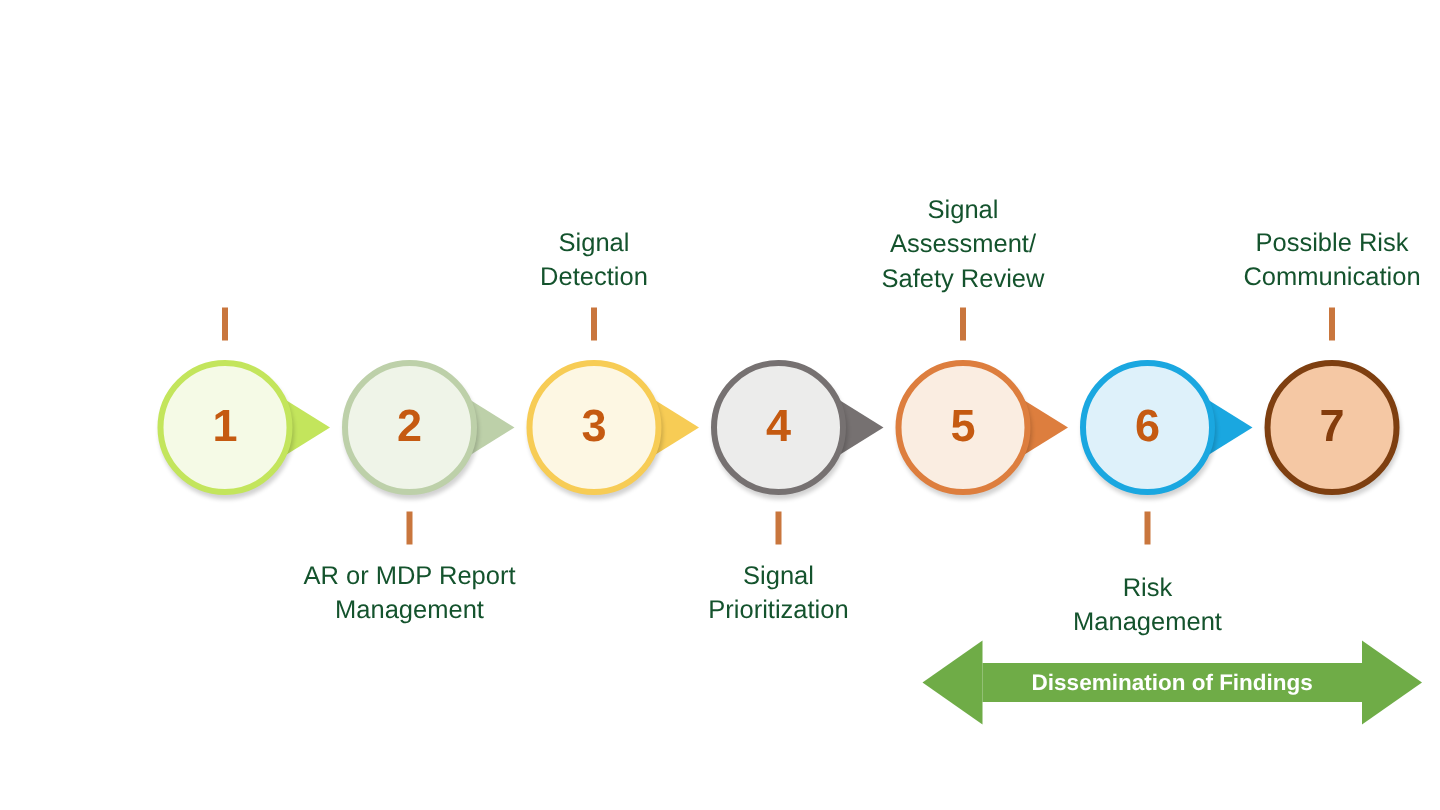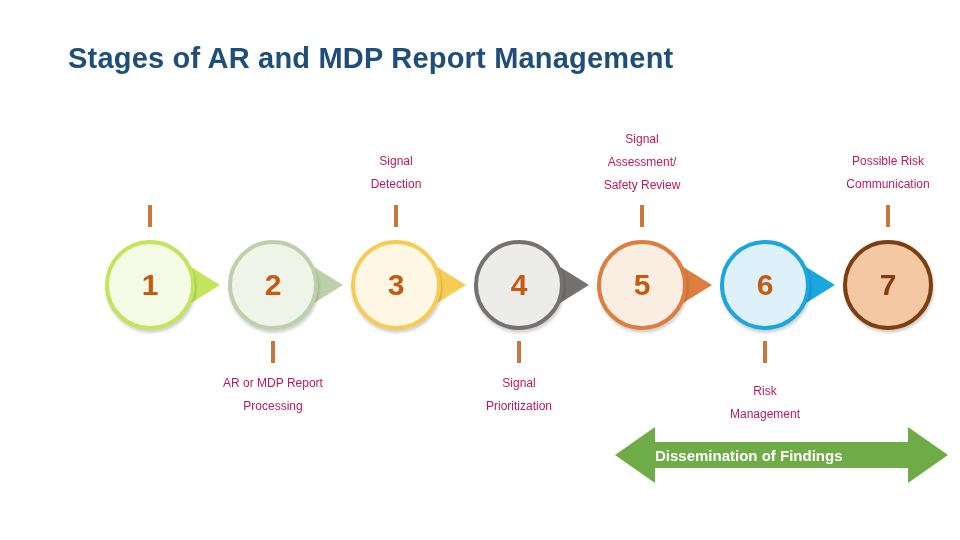--- a/index.html
+++ b/index.html
@@ -9,21 +9,21 @@
     font-family:"Liberation Sans", sans-serif;
   }
   .title{
     position:absolute; left:68px; top:42px;
     font-size:29px; font-weight:bold; color:var(--title-color,#1F4E79);
     letter-spacing:0.2px; white-space:nowrap;
   }
   .stage{ position:absolute; top:0; width:240px; height:520px; }
   .label{
     position:absolute; left:0; width:240px; text-align:center;
-    font-size:12px; line-height:23px; color:#be185d; white-space:pre-line;
+    font-size:17px; line-height:23px; color:#14532d; white-space:pre-line;
   }
   .label.top2{ top:150px; }
   .label.top3{ top:128px; }
   .label.bottom{ top:372px; }
   .label.bottom-low{ top:380px; }
   .tick{
     position:absolute; left:118px; width:4px; height:22px;
     background:var(--tick-color,#C9763D);
   }
   .tick.above{ top:205px; }
@@ -40,49 +40,48 @@
     display:flex; align-items:center; justify-content:center;
     box-shadow:1px 3px 3px rgba(0,0,0,0.18);
   }
   .num{
     font-size:30px; font-weight:bold; color:var(--num,#C55A11);
     line-height:1;
   }
   .banner-body{
     position:absolute; left:655px; top:442px; width:253px; height:26px;
     background:var(--banner-color,#6FAC47);
-    display:flex; align-items:center; justify-content:flex-start;
+    display:flex; align-items:center; justify-content:center;
   }
   .banner-text{
     color:var(--banner-text,#FFFFFF); font-weight:bold; font-size:15px;
     white-space:nowrap;
   }
   .banner-head{ position:absolute; top:427px; width:0; height:0;
     border-top:28px solid transparent; border-bottom:28px solid transparent; }
   .banner-head.left{ left:615px; border-right:40px solid var(--banner-color,#6FAC47); }
   .banner-head.right{ left:908px; border-left:40px solid var(--banner-color,#6FAC47); }
 </style>
 </head>
 <body>
 
 <div class="slide">
 
-  <div class="title">Stages of AR and MDP Report Management</div>
 
   <div class="stage" style="left: 30px; --border: #C3E55C; --fill: #F5FAE6; --num: #C55A11;">
     <div class="tick above"></div>
     <div class="chevron"></div>
     <div class="circle">
       <span class="num">1</span>
     </div>
   </div>
 
   <div class="stage" style="left: 153px; --border: #BDD0A9; --fill: #EFF4E8; --num: #C55A11;">
     <div class="label bottom">AR or MDP Report
-Processing</div>
+Management</div>
     <div class="tick below"></div>
     <div class="chevron"></div>
     <div class="circle">
       <span class="num">2</span>
     </div>
   </div>
 
   <div class="stage" style="left: 276px; --border: #F7CC55; --fill: #FDF7E3; --num: #C55A11;">
     <div class="label top2">Signal
 Detection</div>

